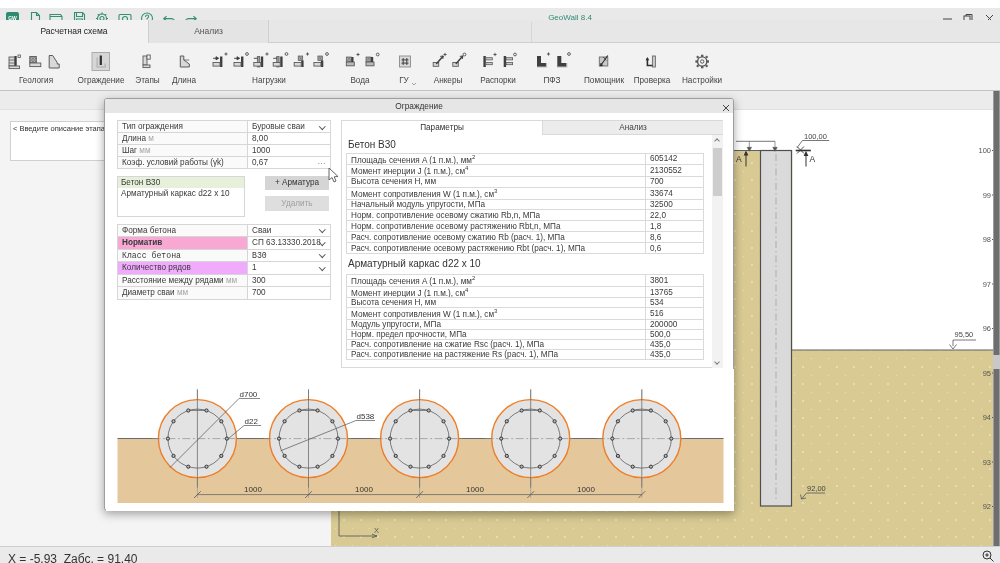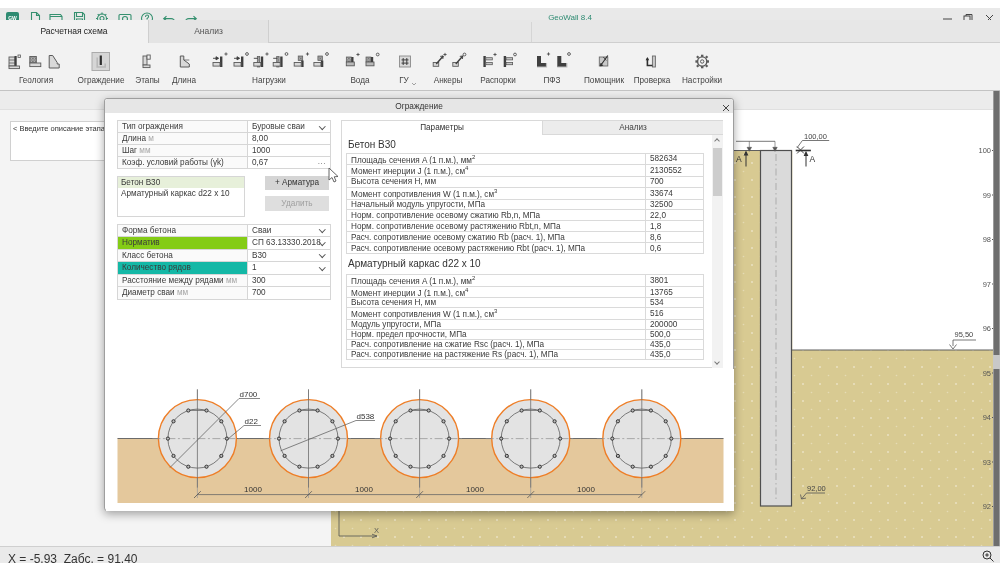--- a/index.html
+++ b/index.html
@@ -361,29 +361,29 @@
     <colgroup>
         <col style="width:130px">
         <col style="width:83px">
       </colgroup>
     <tbody>
         <tr style="height:12.5px;">
           <td style="background:#fafafa;">Форма бетона</td>
           <td>Сваи<span class="chev"></span></td>
         </tr>
     <tr style="height:12.5px;">
-          <td style="background:#84cc16;">Норматив</td>
+          <td style="background:#f9a8d4;font-weight:bold;">Норматив</td>
           <td>СП 63.13330.2018<span class="chev"></span></td>
         </tr>
-    <tr style="height:12.5px;">
+    <tr style="height:12.5px;font-family:Liberation Mono, monospace;">
           <td style="background:#fafafa;">Класс бетона</td>
           <td>В30<span class="chev"></span></td>
         </tr>
     <tr style="height:12.5px;">
-          <td style="background:#14b8a6;">Количество рядов</td>
+          <td style="background:#f0abfc;">Количество рядов</td>
           <td>1<span class="chev"></span></td>
         </tr>
     <tr style="height:12.5px;">
           <td style="background:#fafafa;">Расстояние между рядами <span class="unit">мм</span></td>
           <td>300</td>
         </tr>
     <tr style="height:12.5px;">
           <td style="background:#fafafa;">Диаметр сваи <span class="unit">мм</span></td>
           <td>700</td>
         </tr>
@@ -395,21 +395,21 @@
     <div class="abs" style="left:200px;top:0;width:181px;height:14px;background:#ececec;font-size:8.2px;color:#444;text-align:center;line-height:14px;border-left:1px solid #d9d9d9;border-bottom:1px solid #d9d9d9;">Анализ</div>
     <div class="abs" style="left:6px;top:18px;font-size:10px;color:#333;">Бетон В30</div>
     <table class="rtab" style="left:4px;top:31.5px;width:357px;">
       <colgroup>
           <col style="width:299px">
           <col style="width:58px">
         </colgroup>
       <tbody>
           <tr style="height:10.9px;">
             <td>Площадь сечения A (1 п.м.), мм<sup>2</sup></td>
-            <td>582634</td>
+            <td>605142</td>
           </tr>
       <tr style="height:10.9px;">
             <td>Момент инерции J (1 п.м.), см<sup>4</sup></td>
             <td>2130552</td>
           </tr>
       <tr style="height:10.9px;">
             <td>Высота сечения H, мм</td>
             <td>700</td>
           </tr>
       <tr style="height:10.9px;">

